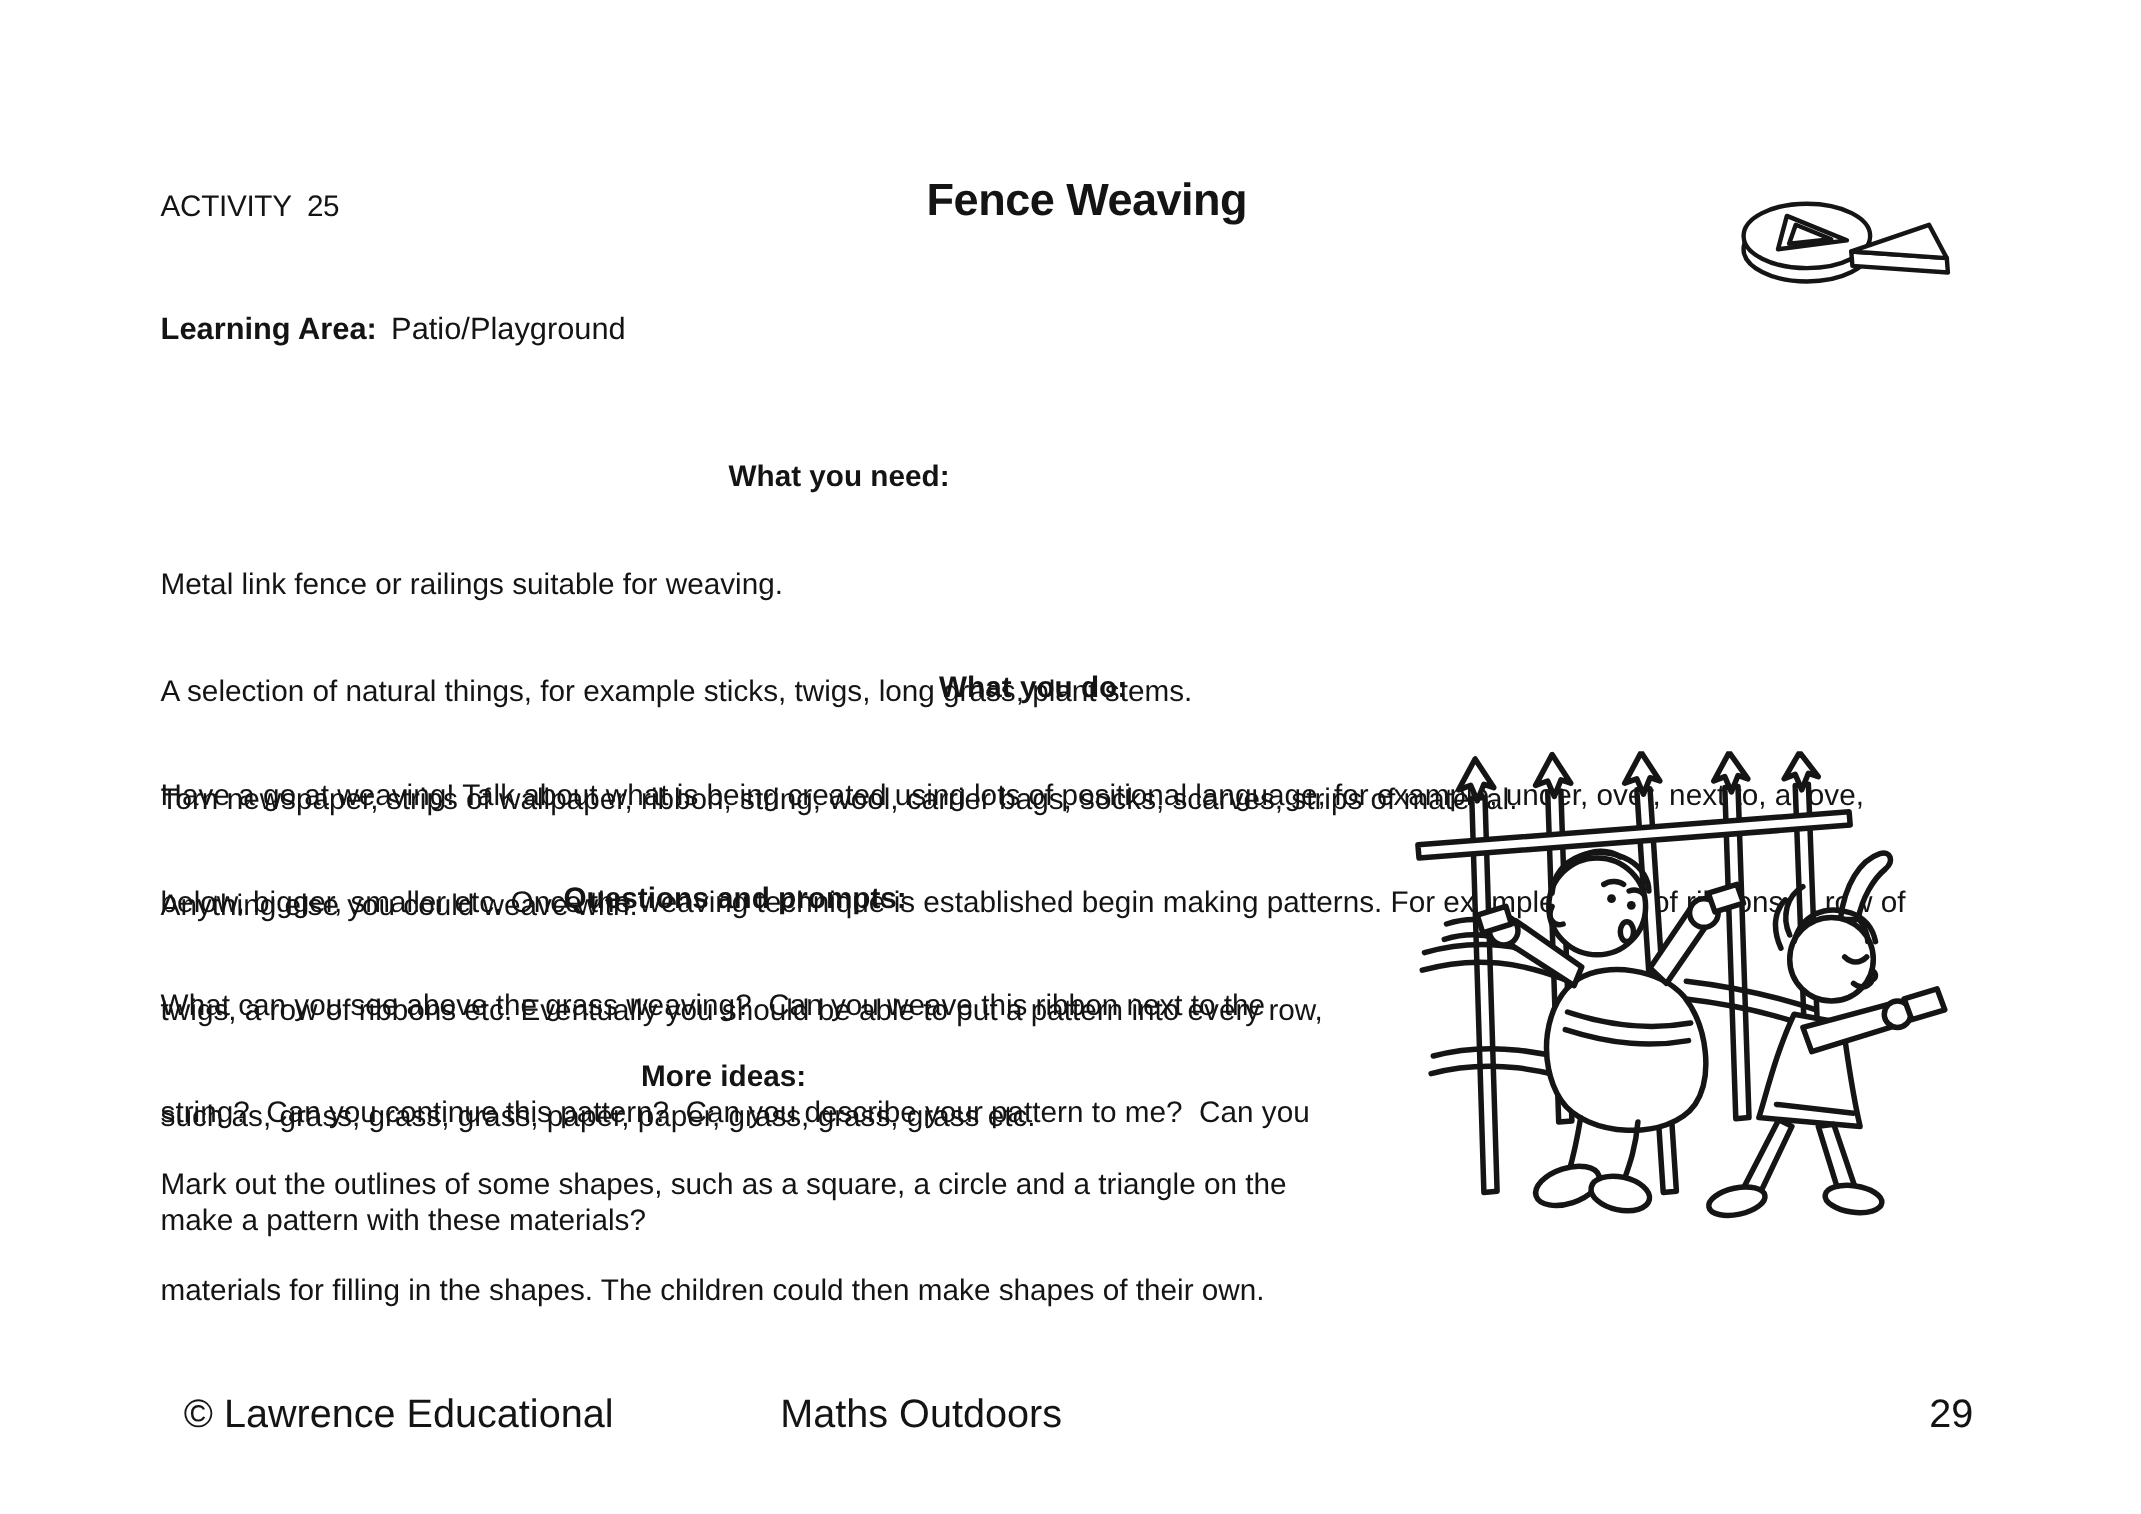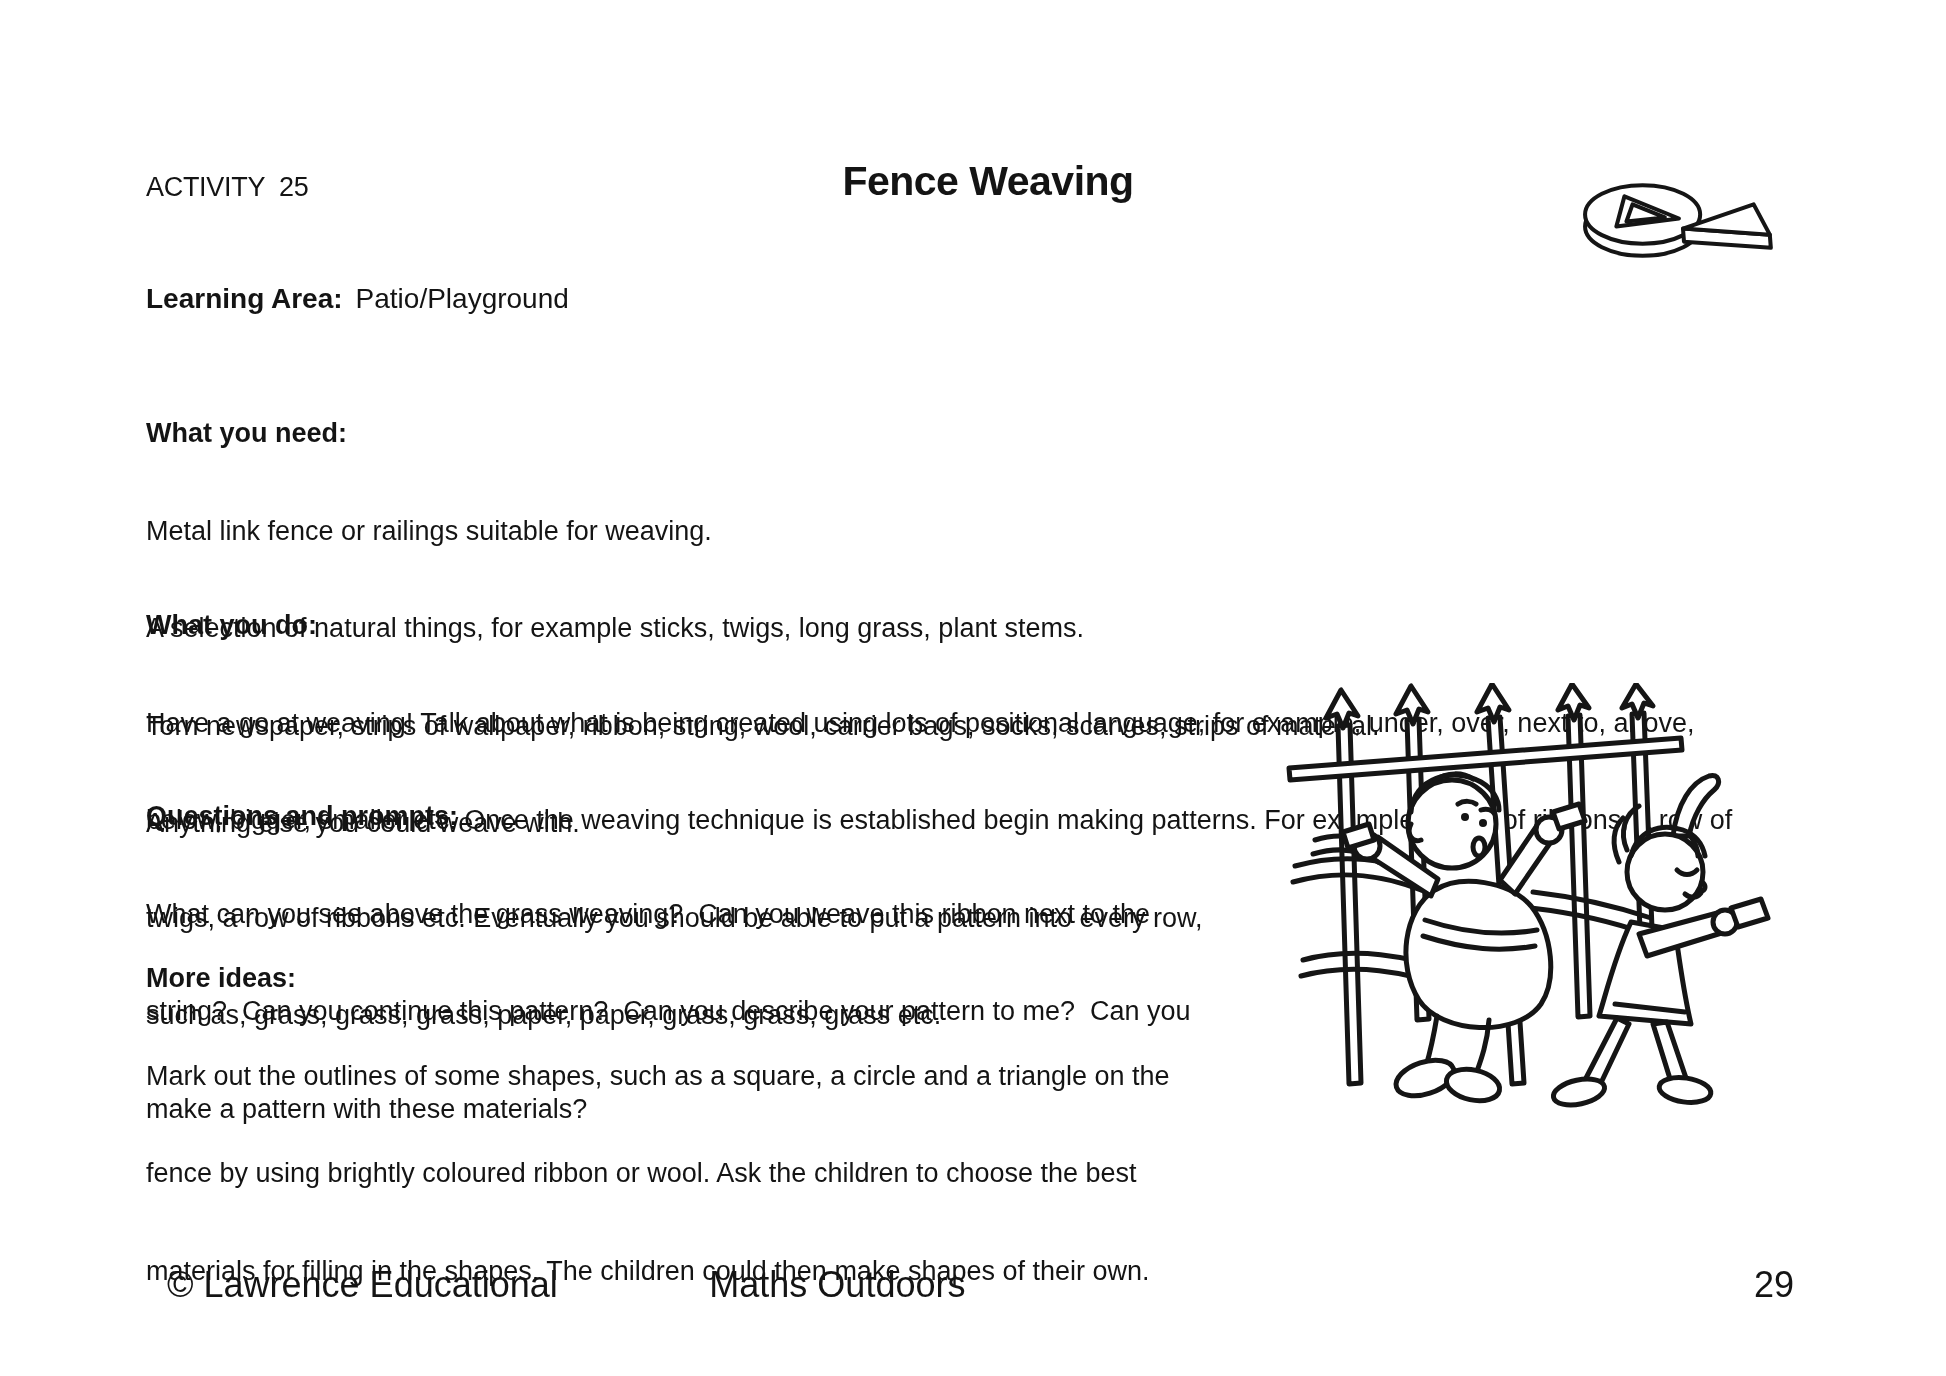--- a/index.html
+++ b/index.html
@@ -12,21 +12,21 @@
   .activity{position:absolute;left:146px;top:172px;font-size:27px;letter-spacing:-0.3px;white-space:pre;}
   .title{position:absolute;left:30px;right:0;top:158px;margin:0;text-align:center;
          font-size:41px;font-weight:bold;letter-spacing:-0.5px;}
   .icon-wrap{position:absolute;left:1578px;top:166px;width:212px;height:106px;}
   .meta-row{position:absolute;left:146px;right:148px;top:283px;display:flex;
             justify-content:space-between;font-size:28px;flex-direction:column;}
   .b{font-weight:bold;}
   .meta-left .b{margin-right:13px;}
   .meta-right .b{margin-right:9px;}
   .sec{position:absolute;left:146px;font-size:27px;line-height:32.5px;white-space:pre;}
-  .sec .h{font-weight:bold;}
+  .sec .h{font-weight:bold;text-align:center;}
   .sec-need{top:352px;}
   .sec-do{top:544px;}
   .sec-q{top:735px;}
   .sec-more{top:897px;}
   .illus{position:absolute;left:1285px;top:683px;width:515px;height:442px;}
   .pfooter{position:absolute;left:146px;right:152px;top:1264px;font-size:36px;display:flex;margin-left:21px;}
   .pfooter span{flex:1;}
   .c{text-align:left;}
   .r{text-align:right;}
   
@@ -80,21 +80,20 @@
   <section class="sec sec-q">
     <div class="h">Questions and prompts:</div>
     <div class="line">What can you see above the grass weaving?  Can you weave this ribbon next to the</div>
     <div class="line">string?  Can you continue this pattern?  Can you describe your pattern to me?  Can you</div>
     <div class="line">make a pattern with these materials?</div>
   </section>
 
   <section class="sec sec-more">
     <div class="h">More ideas:</div>
     <div class="line">Mark out the outlines of some shapes, such as a square, a circle and a triangle on the</div>
-    <div class="line">fence by using brightly coloured ribbon or wool. Ask the children to choose the best</div>
     <div class="line">materials for filling in the shapes. The children could then make shapes of their own.</div>
   </section>
 
   <div class="illus">
     <svg viewBox="0 0 515 440" width="515" height="442">
 
       <path class="wh" d="M53,42 L64,400 L76,399 L65,41 Z"></path>
       <path class="wh" d="M56,6 L41,34 L52,30 L58,44 L64,29 L73,32 Z"></path>
       <path class="wh" d="M122,36 L132,336 L144,335 L134,35 Z"></path>
       <path class="wh" d="M126,2 L111,30 L122,26 L128,40 L134,25 L143,28 Z"></path>

